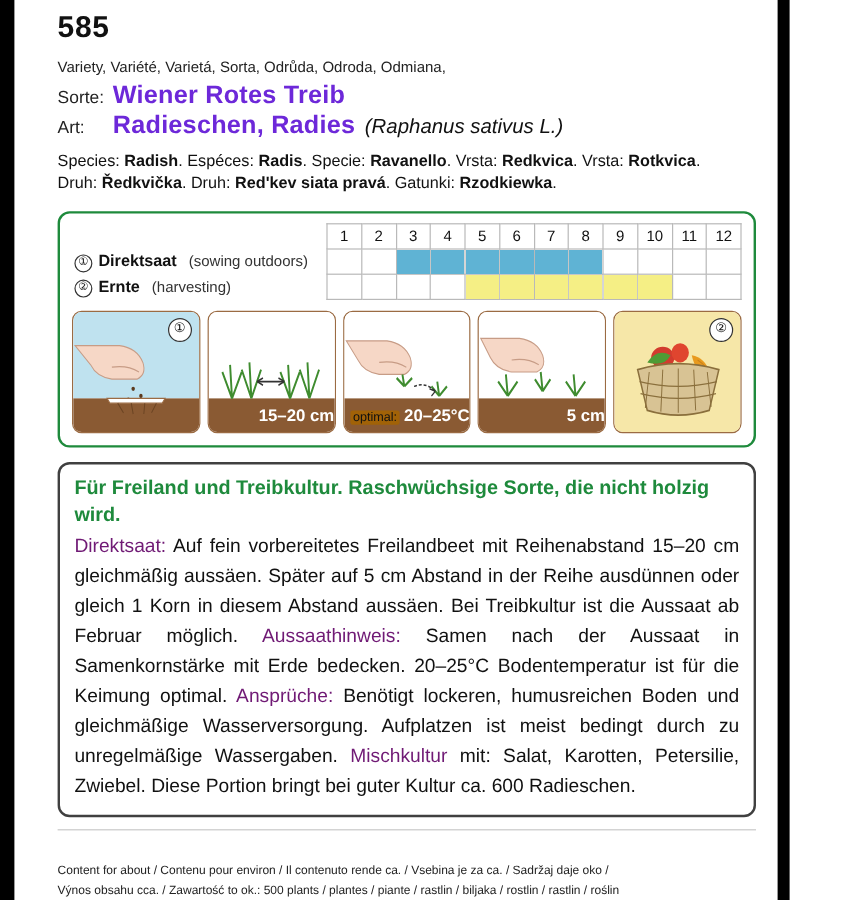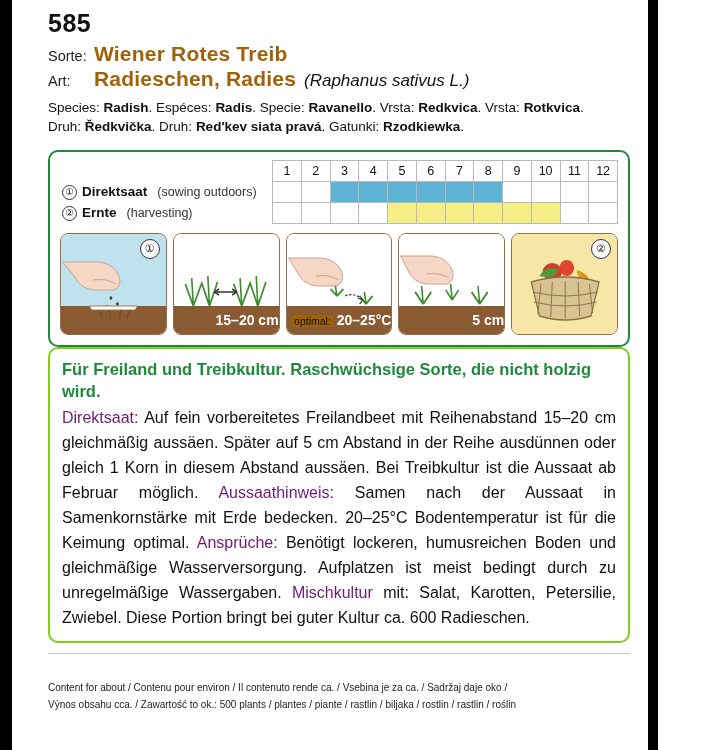--- a/index.html
+++ b/index.html
@@ -55,21 +55,21 @@
   }
   .name-label {
     font-size: 14.5px;
     color: #222;
     width: 46px;
     flex: 0 0 46px;
   }
   .name-green {
     font-size: 21px;
     font-weight: bold;
-    color: #a16207;
+    color: #6d28d9;
     letter-spacing: .2px;
     text-align: center;
   }
   .name-row.second { margin-top: 1px; }
   .latin {
     font-size: 17px;
     font-style: italic;
     color: #111;
     margin-left: 8px;
     font-weight: normal;
@@ -182,22 +182,22 @@
     font-weight: normal;
     background: #a16207;
     color: #111;
     padding: 0 2px;
     border-radius: 2px;
   }
   .basket-bg { position:absolute; inset:0; background:#f6e7a8; }
 
   
   .desc {
-    margin-top: 0;
-    border: 2px solid #84cc16;
+    margin-top: 12px;
+    border: 2px solid #404040;
     border-radius: 10px;
     padding: 9px 12px 11px 12px;
     box-sizing: border-box;
   }
   .desc .head {
     color: #1e8a3c;
     font-weight: bold;
     font-size: 16.5px;
     line-height: 22px;
     margin-bottom: 3px;
@@ -225,20 +225,21 @@
 </style>
 </head>
 <body>
 
 <div class="page">
   <div class="edge-left"></div>
   <div class="edge-right"></div>
 
   <div class="number">585</div>
 
+  <div class="variety-line">Variety, Variété, Varietá, Sorta, Odrůda, Odroda, Odmiana,</div>
 
   <div class="name-row">
     <div class="name-label">Sorte:</div>
     <div class="name-green">Wiener Rotes Treib</div>
   </div>
 
   <div class="name-row second">
     <div class="name-label">Art:</div>
     <div class="name-green">Radieschen, Radies</div>
     <div class="latin">(Raphanus sativus L.)</div>

